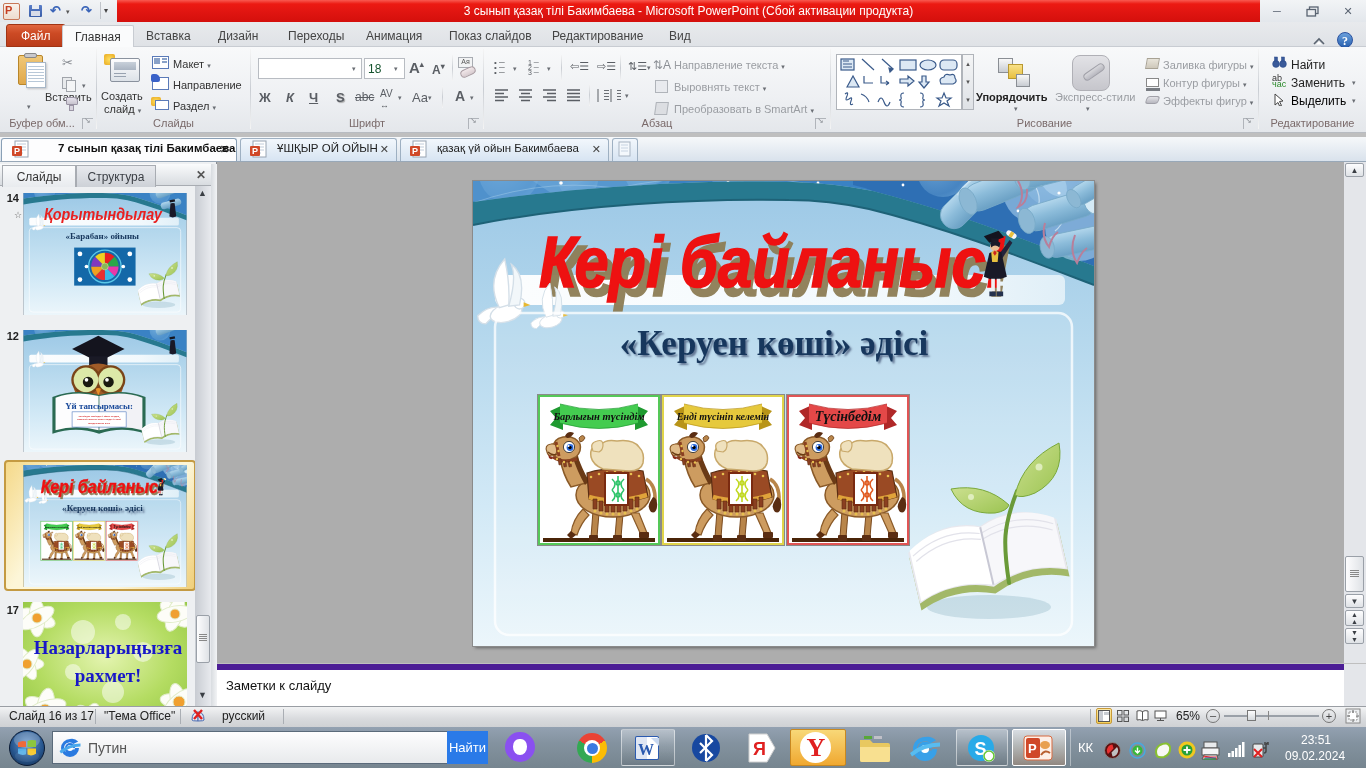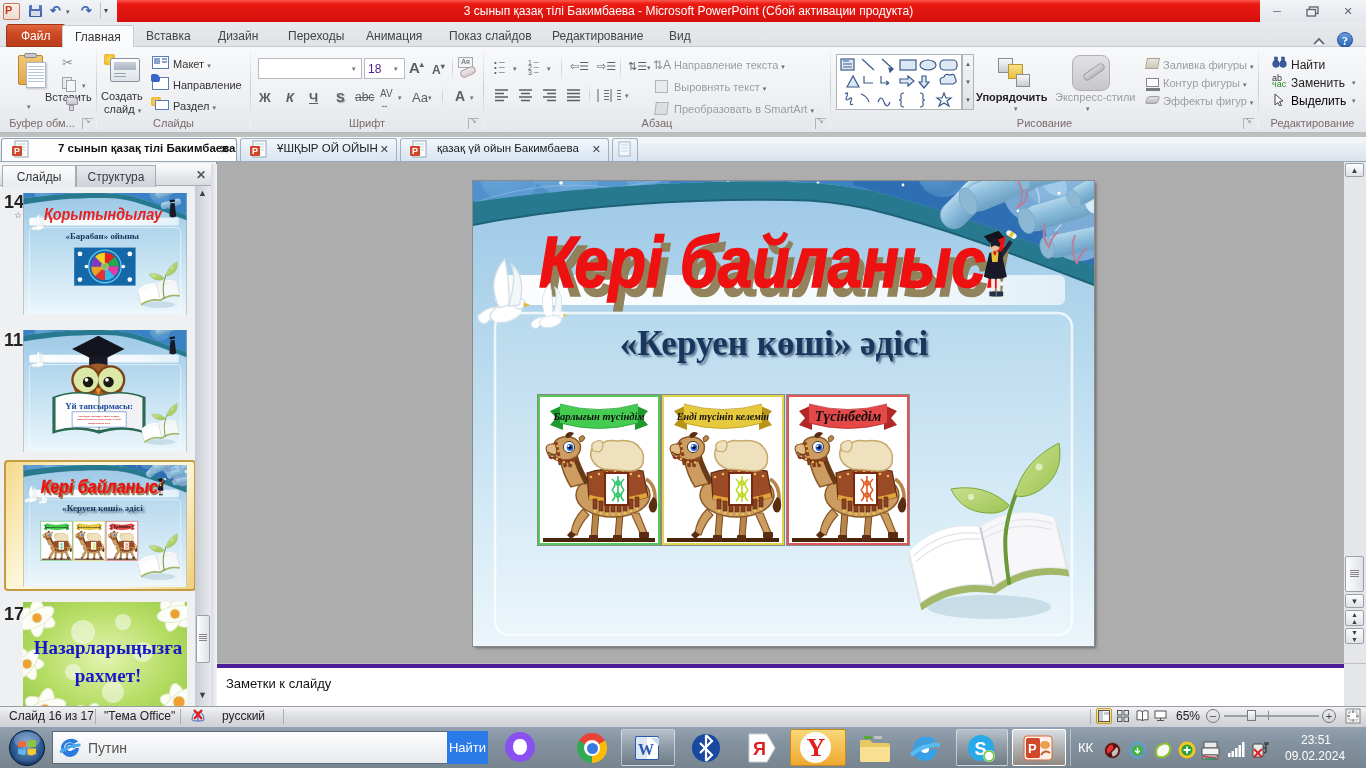--- a/index.html
+++ b/index.html
@@ -32,26 +32,26 @@
 
   
   #doctabs { left:0; top:137px; width:1366px; height:25px; background:linear-gradient(#f6f8fa,#d9e2ec); border-bottom:1px solid #98a8b8; }
   .dtab { position:absolute; top:138px; height:23px; border:1px solid #9eb0c2; border-bottom:0; border-radius:3px 3px 0 0; font-size:12px; color:#1a1a1a; }
   .dtab .x { position:absolute; right:7px; top:4px; font-size:11px; color:#444; }
 
   
   #leftpanel { left:0; top:162px; width:217px; height:544px; background:#eef0f2; border-right:1px solid #8a8e94; }
   #lp-tabs { position:absolute; left:0; top:2px; width:216px; height:22px; background:linear-gradient(#fafbfc,#d8dce0); border-bottom:1px solid #a8acb2; }
   .lptab { position:absolute; top:0; height:22px; line-height:22px; font-size:12px; color:#333; text-align:center; }
-  .thumbnum { position:absolute; width:15px; text-align:right; font-size:18px; font-weight:bold; color:#222; }
+  .thumbnum { position:absolute; width:15px; text-align:right; font-size:11px; font-weight:bold; color:#222; }
 
   
   #workspace { left:217px; top:162px; width:1127px; height:501px; background:#adadad; }
   #vscroll { left:1344px; top:162px; width:22px; height:501px; background:#e4e6ea; }
-  #notes { left:217px; top:664px; width:1127px; height:42px; background:#fff; border-top:4px solid #4c1d95; }
+  #notes { left:217px; top:664px; width:1127px; height:42px; background:#fff; border-top:6px solid #4c1d95; }
   #notes span { position:absolute; left:9px; top:8px; font-size:13px; color:#111; }
   #notescroll { left:1344px; top:664px; width:22px; height:42px; background:#e4e6ea; }
 
   
   #statusbar { left:0; top:706px; width:1366px; height:21px; background:linear-gradient(#f2f3f4,#d8dadd 60%,#cfd1d4); border-top:1px solid #9a9ea4; font-size:12px; color:#222; }
   .sbsep { position:absolute; top:709px; width:1px; height:15px; background:#aaaeb4; }
 
   
   #taskbar { left:0; top:727px; width:1366px; height:41px; background:linear-gradient(#93a1b1,#83929f 40%,#76858f); }
 </style>
@@ -147,21 +147,21 @@
 <div class="abs" style="left:152px;top:77px;width:17px;height:13px;background:#fff;border:1px solid #5a7ab8;"></div>
 <div class="abs" style="left:151px;top:74px;width:9px;height:8px;background:#3a62c8;border-radius:2px 5px 2px 2px;"></div>
 <div class="abs ribtext" style="left:173px;top:79px;">Направление</div>
 <div class="abs" style="left:151px;top:97px;width:10px;height:9px;background:radial-gradient(#ffe060,#e8a820);border-radius:2px;"></div>
 <div class="abs" style="left:155px;top:100px;width:14px;height:10px;background:#fff;border:1px solid #5a7ab8;"></div>
 <div class="abs ribtext" style="left:173px;top:100px;">Раздел <span class="dd">▾</span></div>
 
 <div class="abs" style="left:258px;top:58px;width:104px;height:21px;background:#fff;border:1px solid #b8bcc2;"></div>
 <div class="abs dd" style="left:352px;top:65px;">▾</div>
 <div class="abs" style="left:364px;top:58px;width:41px;height:21px;background:#fff;border:1px solid #b8bcc2;"></div>
-<div class="abs" style="left:368px;top:62px;font-size:12px;color:#4c1d95;">18</div>
+<div class="abs" style="left:368px;top:62px;font-size:12px;color:#14532d;">18</div>
 <div class="abs dd" style="left:394px;top:65px;">▾</div>
 <div class="abs" style="left:409px;top:59px;font-size:15px;font-weight:bold;color:#5a5e64;">A<span style="font-size:8px;vertical-align:6px;">▴</span></div>
 <div class="abs" style="left:432px;top:62px;font-size:12px;font-weight:bold;color:#5a5e64;">A<span style="font-size:8px;vertical-align:5px;">▾</span></div>
 <div class="abs rsep" style="left:452px;top:55px;height:26px;"></div>
 <div class="abs" style="left:458px;top:57px;width:15px;height:11px;background:#f2f3f4;border:1px solid #a8acb2;font-size:7px;color:#555;text-align:center;">Aя</div>
 <div class="abs" style="left:460px;top:68px;width:16px;height:8px;background:linear-gradient(#f2e8ea,#d8ccd0);border:1px solid #a89aa0;border-radius:4px;transform:rotate(-25deg);"></div>
 <div class="abs" style="left:259px;top:90px;font-size:13px;font-weight:bold;color:#5a5e64;">Ж</div>
 <div class="abs" style="left:286px;top:90px;font-size:13px;font-style:italic;font-weight:bold;color:#5a5e64;">К</div>
 <div class="abs" style="left:309px;top:90px;font-size:13px;font-weight:bold;color:#5a5e64;text-decoration:underline;">Ч</div>
 <div class="abs" style="left:336px;top:90px;font-size:13px;font-weight:bold;color:#5a5e64;text-shadow:1px 1px 1px #aaa;">S</div>
@@ -307,21 +307,21 @@
 
 
 <div class="abs" id="leftpanel"></div>
 <div class="abs" id="lp-tabs" style="left:0;top:164px;"></div>
 <div class="abs lptab" style="left:2px;top:165px;width:74px;background:linear-gradient(#fbfcfd,#e8ebee);border:1px solid #a8acb2;border-bottom:0;">Слайды</div>
 <div class="abs lptab" style="left:76px;top:165px;width:80px;background:linear-gradient(#e8eaee,#cdd1d7);border:1px solid #a8acb2;border-bottom:0;color:#3a3e44;">Структура</div>
 <div class="abs" style="left:196px;top:168px;font-size:12px;color:#555;font-weight:bold;">✕</div>
 
 <div class="abs thumbnum" style="left:4px;top:192px;">14</div>
 <div class="abs" style="left:14px;top:210px;font-size:9px;color:#666;">☆</div>
-<div class="abs thumbnum" style="left:4px;top:330px;">11</div>
+<div class="abs thumbnum" style="left:4px;top:330px;">12</div>
 <div class="abs thumbnum" style="left:4px;top:468px;">16</div>
 <div class="abs thumbnum" style="left:4px;top:604px;">17</div>
 
 <div class="abs" style="left:4px;top:460px;width:192px;height:131px;border:2px solid #c49a42;border-radius:4px;background:linear-gradient(120deg,#f5d98a,#fdf6d8 30%,#fdf6d8 70%,#f0cf7a);"></div>
 <div id="thumb14" class="abs" style="left:23px;top:193px;width:164px;height:122px;border:1px solid #9aa0a8;background:#fff;"></div>
 <div id="thumb15" class="abs" style="left:23px;top:330px;width:164px;height:122px;border:1px solid #9aa0a8;background:#fff;"></div>
 <div id="thumb16" class="abs" style="left:23px;top:465px;width:164px;height:122px;border:1px solid #b8a468;background:#fff;"></div>
 <div id="thumb17" class="abs" style="left:23px;top:602px;width:164px;height:104px;border:1px solid #9aa0a8;background:#fff;overflow:hidden;"></div>
 
 <div class="abs" style="left:195px;top:186px;width:16px;height:520px;background:linear-gradient(90deg,#c8ccd2,#e8eaee);"></div>

